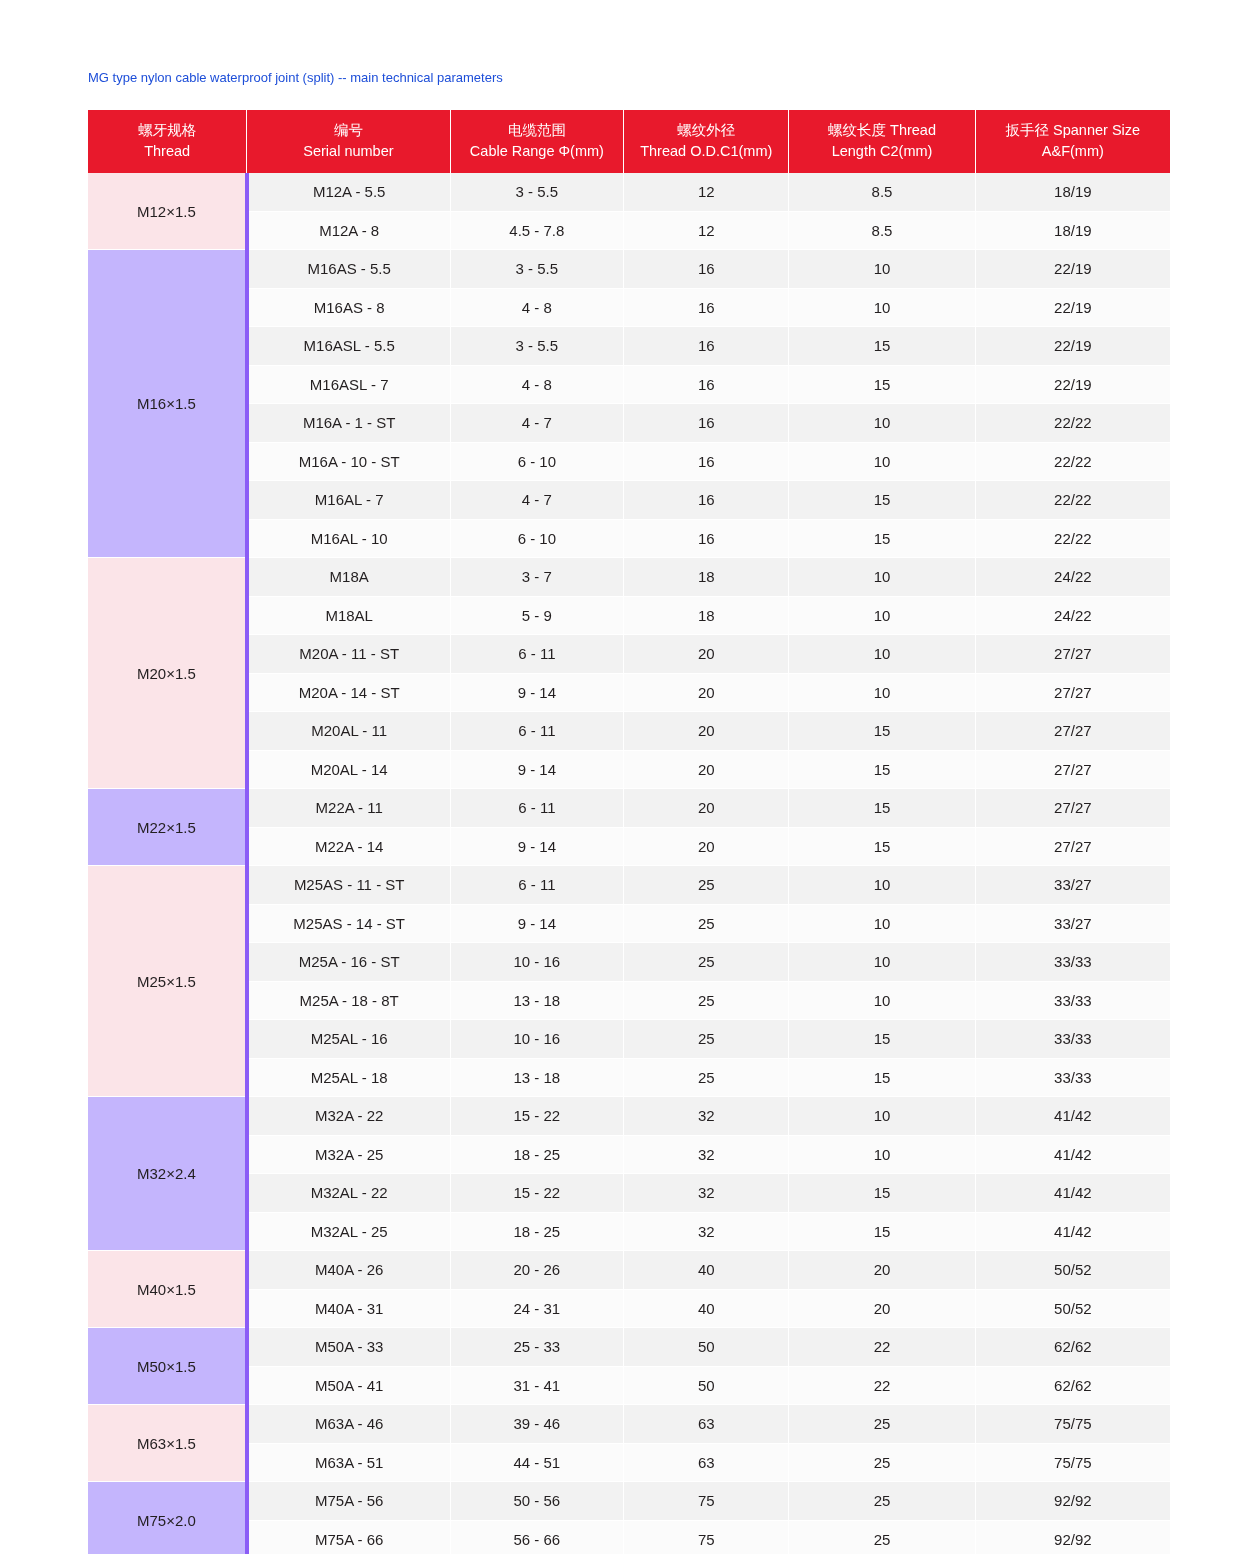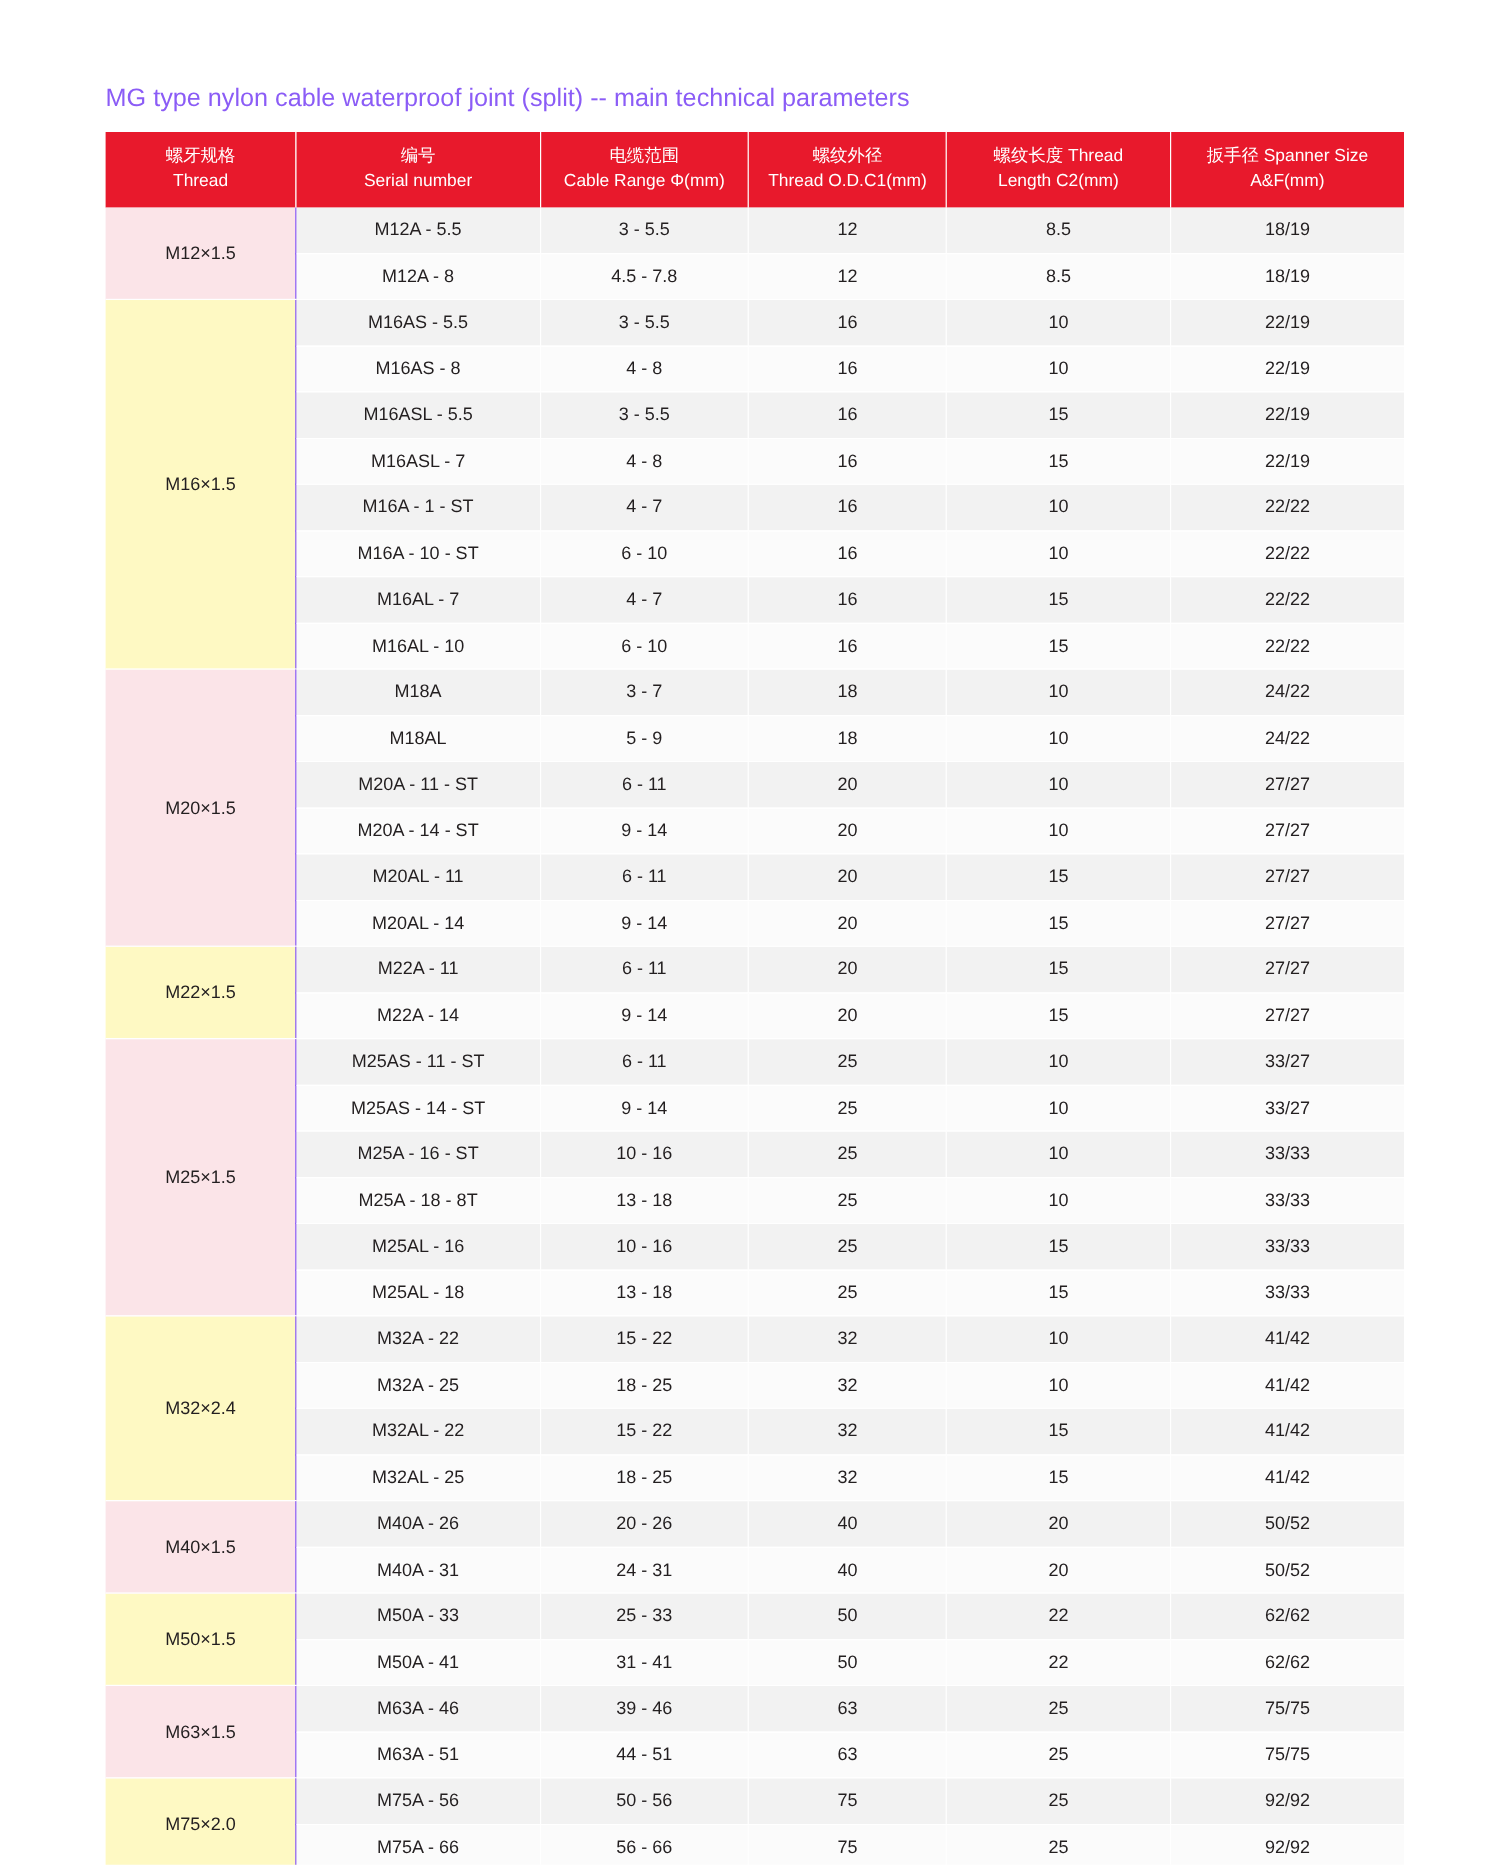--- a/index.html
+++ b/index.html
@@ -27,23 +27,23 @@
     font-size: 24px;
     font-weight: bold;
     color: #e8192c;
     letter-spacing: 0.5px;
     white-space: nowrap;
   }
   .title-en {
     position: absolute;
     left: 88px;
     top: 70px;
-    font-size: 21px;
+    font-size: 13px;
     font-weight: normal;
-    color: #8b5cf6;
+    color: #1d4ed8;
     white-space: nowrap;
   }
   table.spec {
     position: absolute;
     left: 88px;
     top: 110px;
     width: 1082px;
     border-collapse: collapse;
     table-layout: fixed;
   }
@@ -78,23 +78,23 @@
     color: #231f20;
     border-bottom: 1px solid #ffffff;
   }
   tbody tr.even td.data { background: #f2f2f2; }
   tbody tr.odd  td.data { background: #fbfbfb; }
 
   td.group {
     background: #fbe4e8;
     font-size: 15px;
     border-bottom: 1px solid #ffffff;
-    border-right: 1px solid #8b5cf6;
-  }
-  td.group.alt { background: #fef9c3; }
+    border-right: 4px solid #8b5cf6;
+  }
+  td.group.alt { background: #c4b5fd; }
 
   td.data:first-of-type { }
   td.data { border-right: 1px solid #ffffff; }
   td.data:last-child { border-right: none; }
 </style>
 </head>
 <body>
 
 <div class="page">
 

